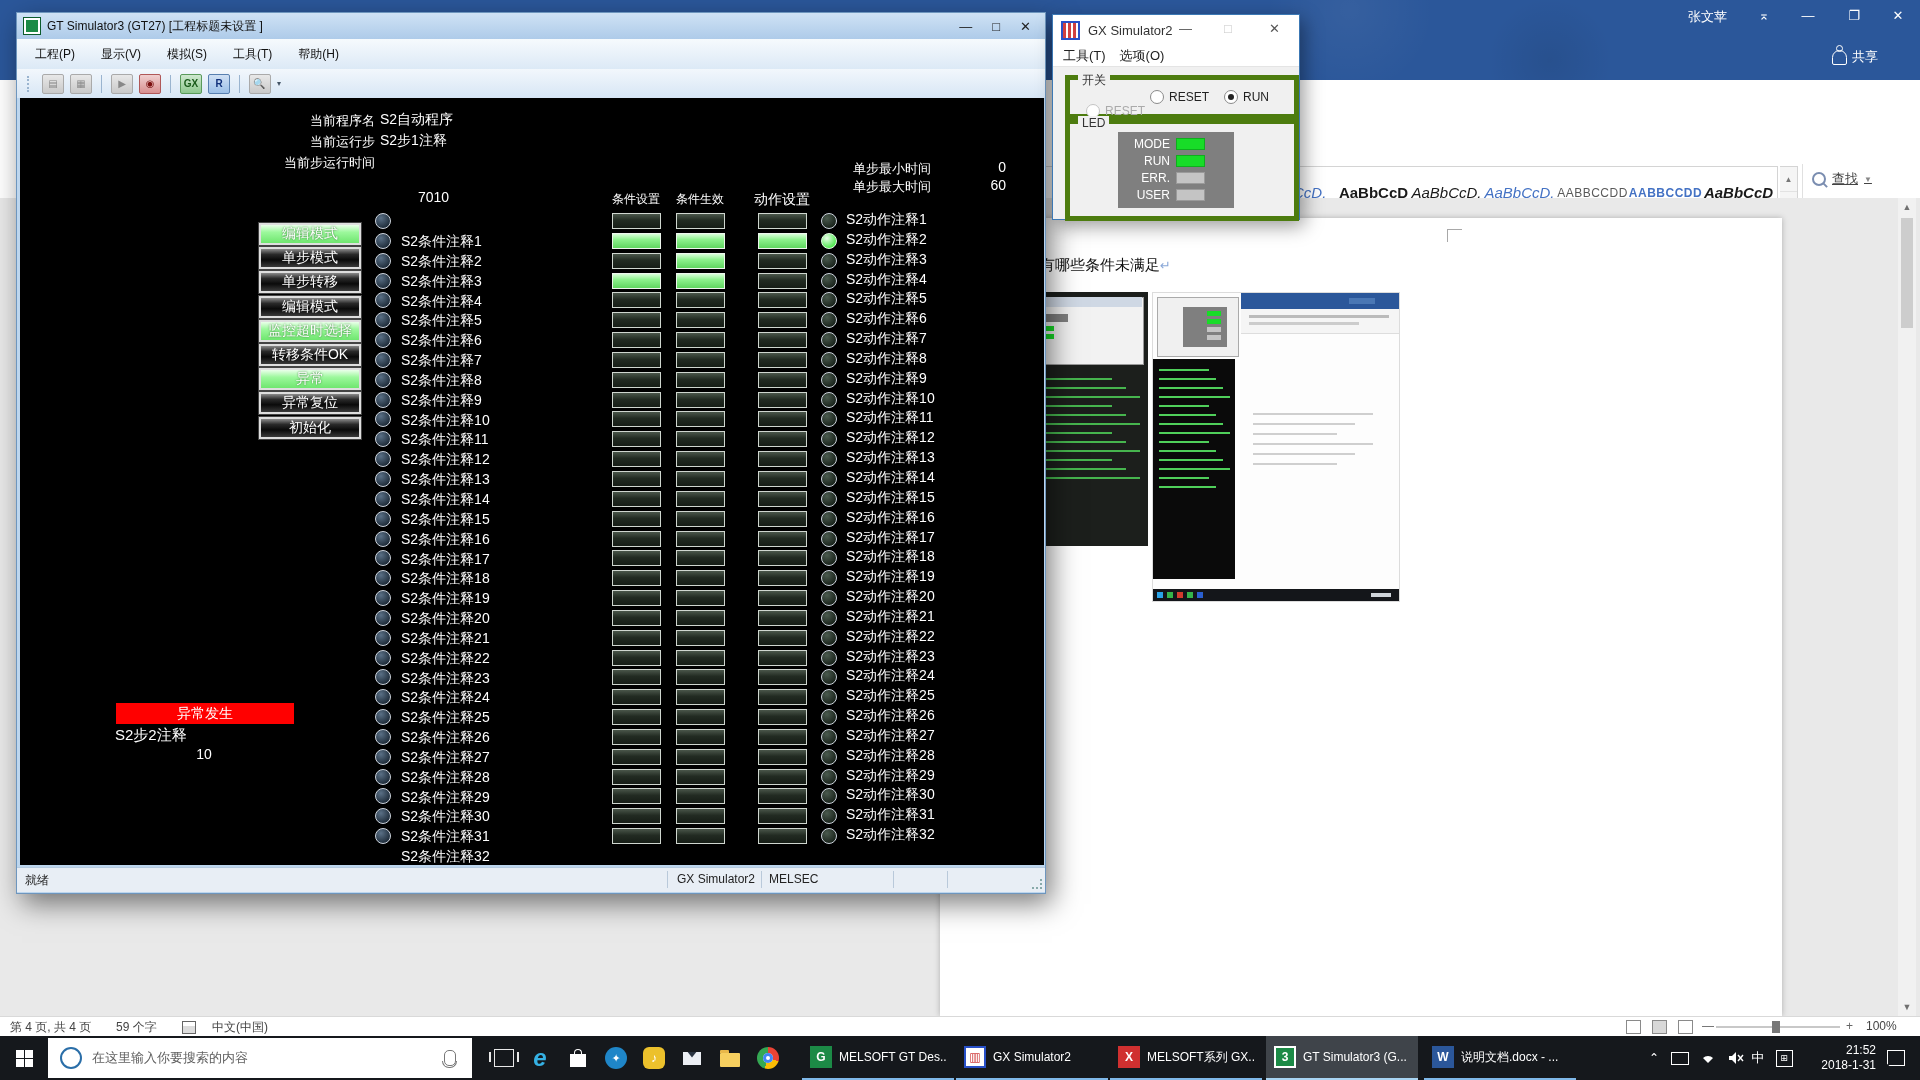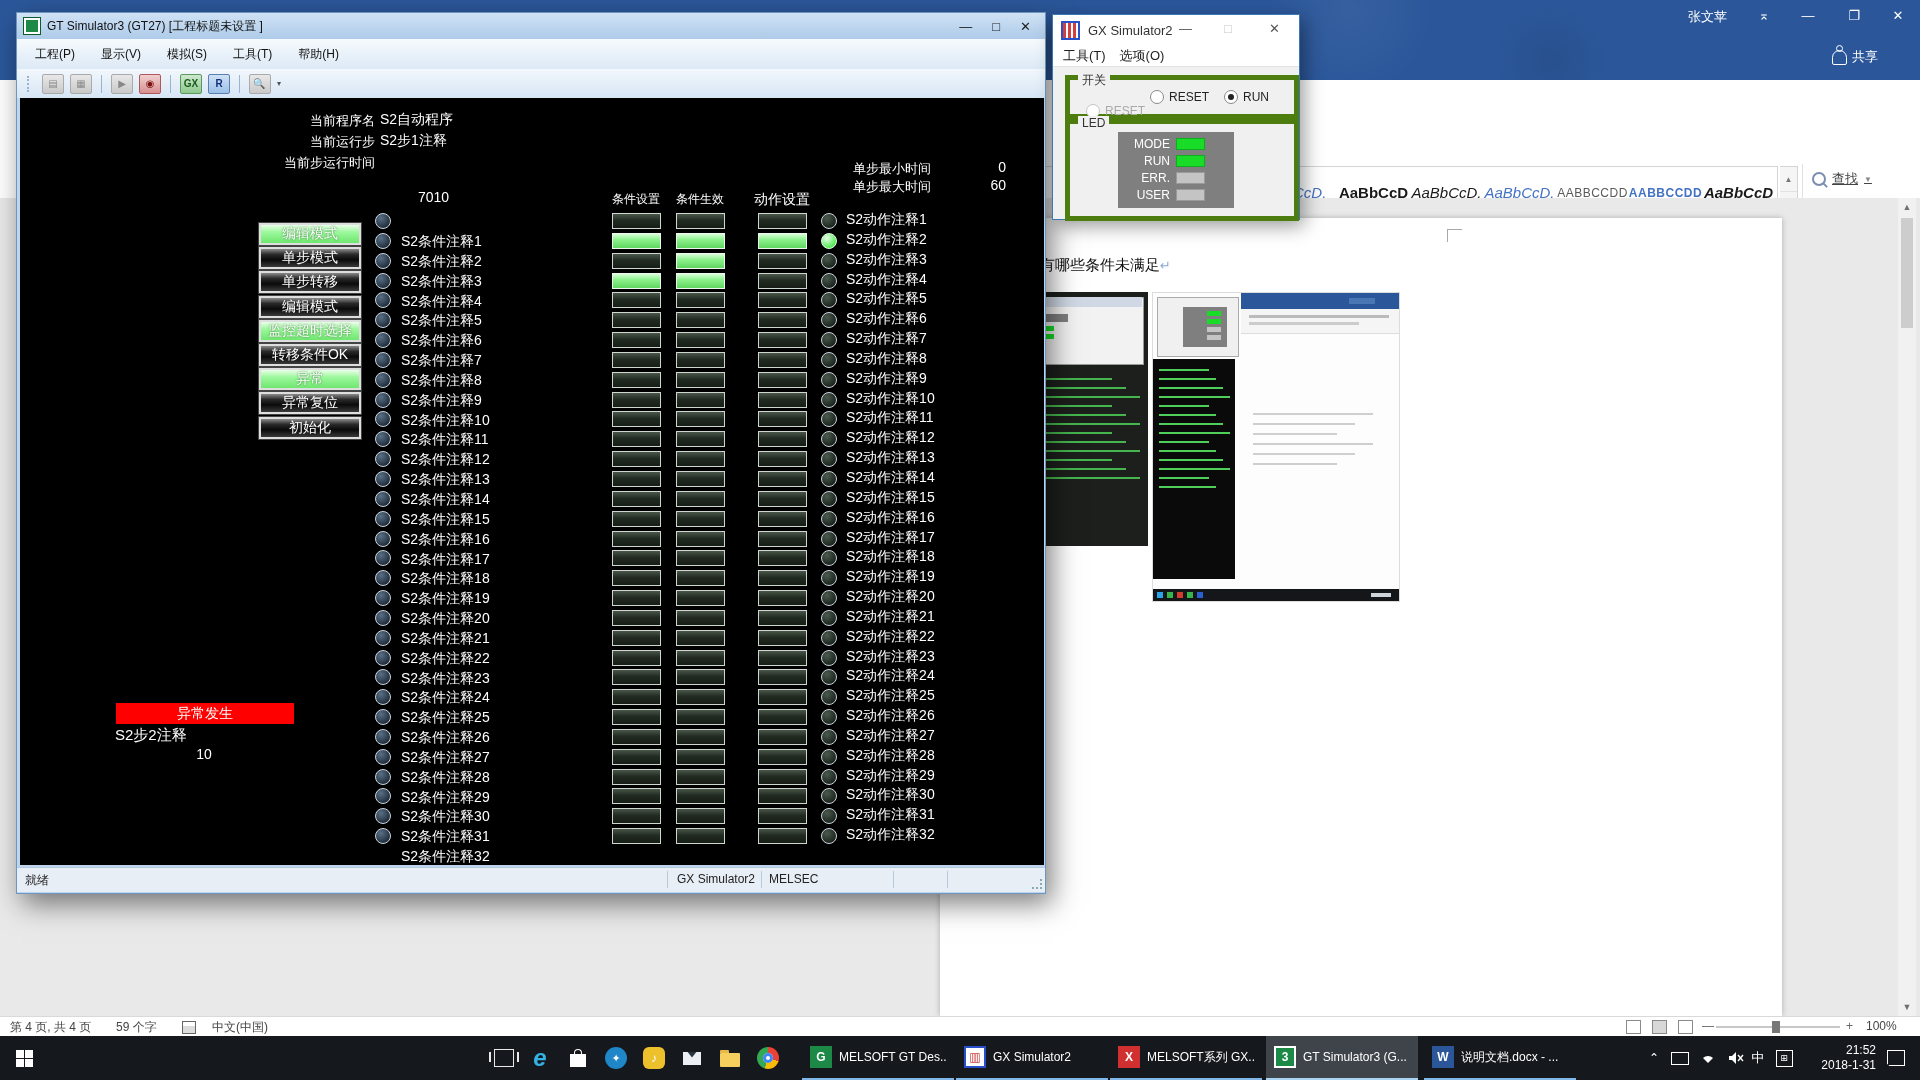--- a/index.html
+++ b/index.html
@@ -711,20 +711,25 @@
 
 <div class="abs taskbar">
   <div class="abs start">
     <div class="winflag">
         <span></span>
         <span></span>
         <span></span>
         <span></span>
       </div>
   </div>
+  <div class="abs tb-search">
+    <span class="cortana"></span>
+    <span class="tb-search-text">在这里输入你要搜索的内容</span>
+    <span class="mic"></span>
+  </div>
   <div class="taskview" style="left:494px;"></div>
   <div class="qicon" style="left:528px;">
       <span class="edge-e">e</span>
     </div>
   <div class="qicon" style="left:566px;">
       <span class="store-bag"></span>
     </div>
   <div class="qicon" style="left:604px;">
       <span class="circ-blue">✦</span>
     </div>

